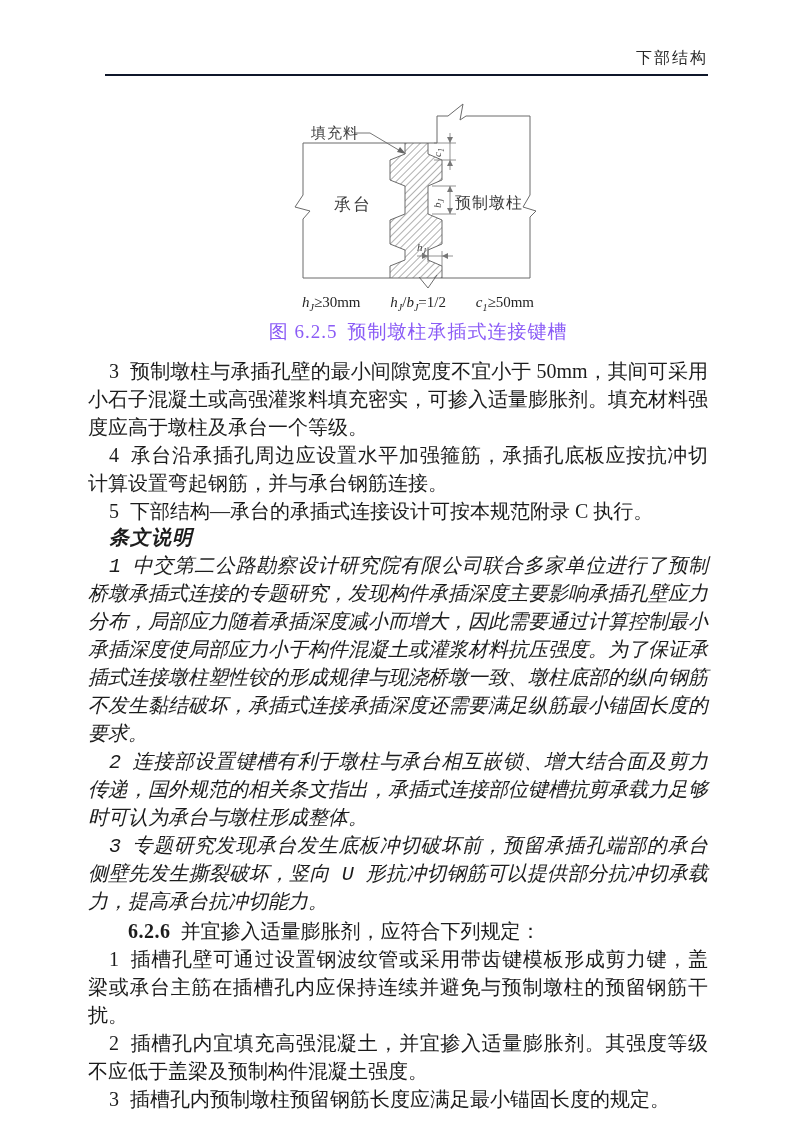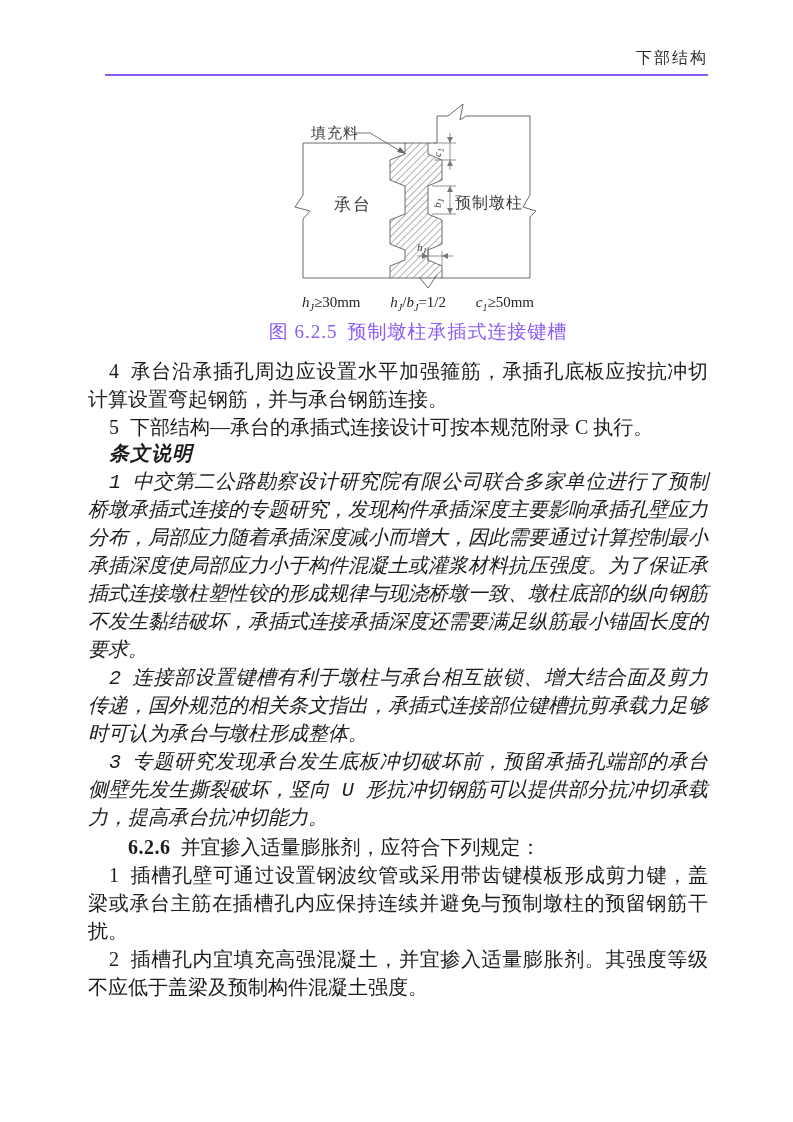--- a/index.html
+++ b/index.html
@@ -15,21 +15,21 @@
     overflow:hidden;
   }
   
   .header {
     margin-left:17px;
     text-align:right;
     font-size:16px;
     letter-spacing:2px;
     color:#2a2a2a;
     padding-bottom:5px;
-    border-bottom:2px solid #8b5cf6;
+    border-bottom:2px solid #0f172a;
   }
   
   .figure-wrap { margin-top:20px; }
   svg.diagram { display:block; margin-left:202px; }
   .dwg-text { font-family:"Liberation Serif","DejaVu Serif",serif; fill:#3c3c3c; }
   .formula {
     text-align:center; transform:translateX(20px);
     font-size:15px; color:#242424; margin-top:2px; height:20px;
   }
   .formula .seg { margin:0 13px; white-space:nowrap; }
@@ -132,30 +132,32 @@
       <span class="seg"><span class="var">c</span><sub>1</sub><span>≥50mm</span></span>
     </div>
 
     <div class="caption">
       <span class="figno">图 6.2.5</span><span>预制墩柱承插式连接键槽</span>
     </div>
   </div>
 
   <div class="bodytext">
 
+    <p class="clause"><span class="num">3</span><span>预制墩柱与承插孔壁的最小间隙宽度不宜小于 50mm，其间可采用小石子混凝土或高强灌浆料填充密实，可掺入适量膨胀剂。填充材料强度应高于墩柱及承台一个等级。</span></p>
     <p class="clause"><span class="num">4</span><span>承台沿承插孔周边应设置水平加强箍筋，承插孔底板应按抗冲切计算设置弯起钢筋，并与承台钢筋连接。</span></p>
     <p class="clause"><span class="num">5</span><span>下部结构—承台的承插式连接设计可按本规范附录 C 执行。</span></p>
 
     <div class="cmt">
       <p class="cmt-head">条文说明</p>
       <p><span class="num">1</span><span>中交第二公路勘察设计研究院有限公司联合多家单位进行了预制桥墩承插式连接的专题研究，发现构件承插深度主要影响承插孔壁应力分布，局部应力随着承插深度减小而增大，因此需要通过计算控制最小承插深度使局部应力小于构件混凝土或灌浆材料抗压强度。为了保证承插式连接墩柱塑性铰的形成规律与现浇桥墩一致、墩柱底部的纵向钢筋不发生黏结破坏，承插式连接承插深度还需要满足纵筋最小锚固长度的要求。</span></p>
       <p><span class="num">2</span><span>连接部设置键槽有利于墩柱与承台相互嵌锁、增大结合面及剪力传递，国外规范的相关条文指出，承插式连接部位键槽抗剪承载力足够时可认为承台与墩柱形成整体。</span></p>
       <p><span class="num">3</span><span>专题研究发现承台发生底板冲切破坏前，预留承插孔端部的承台侧壁先发生撕裂破坏，竖向 U 形抗冲切钢筋可以提供部分抗冲切承载力，提高承台抗冲切能力。</span></p>
     </div>
 
     <p class="sec-head"><span class="secno">6.2.6</span><span>并宜掺入适量膨胀剂，应符合下列规定：</span></p>
 
     <p class="sec-item"><span class="num">1</span><span>插槽孔壁可通过设置钢波纹管或采用带齿键模板形成剪力键，盖梁或承台主筋在插槽孔内应保持连续并避免与预制墩柱的预留钢筋干扰。</span></p>
     <p class="sec-item"><span class="num">2</span><span>插槽孔内宜填充高强混凝土，并宜掺入适量膨胀剂。其强度等级不应低于盖梁及预制构件混凝土强度。</span></p>
+    <p class="sec-item"><span class="num">3</span><span>插槽孔内预制墩柱预留钢筋长度应满足最小锚固长度的规定。</span></p>
 
   </div>
 
 </div>
 
 </body></html>

